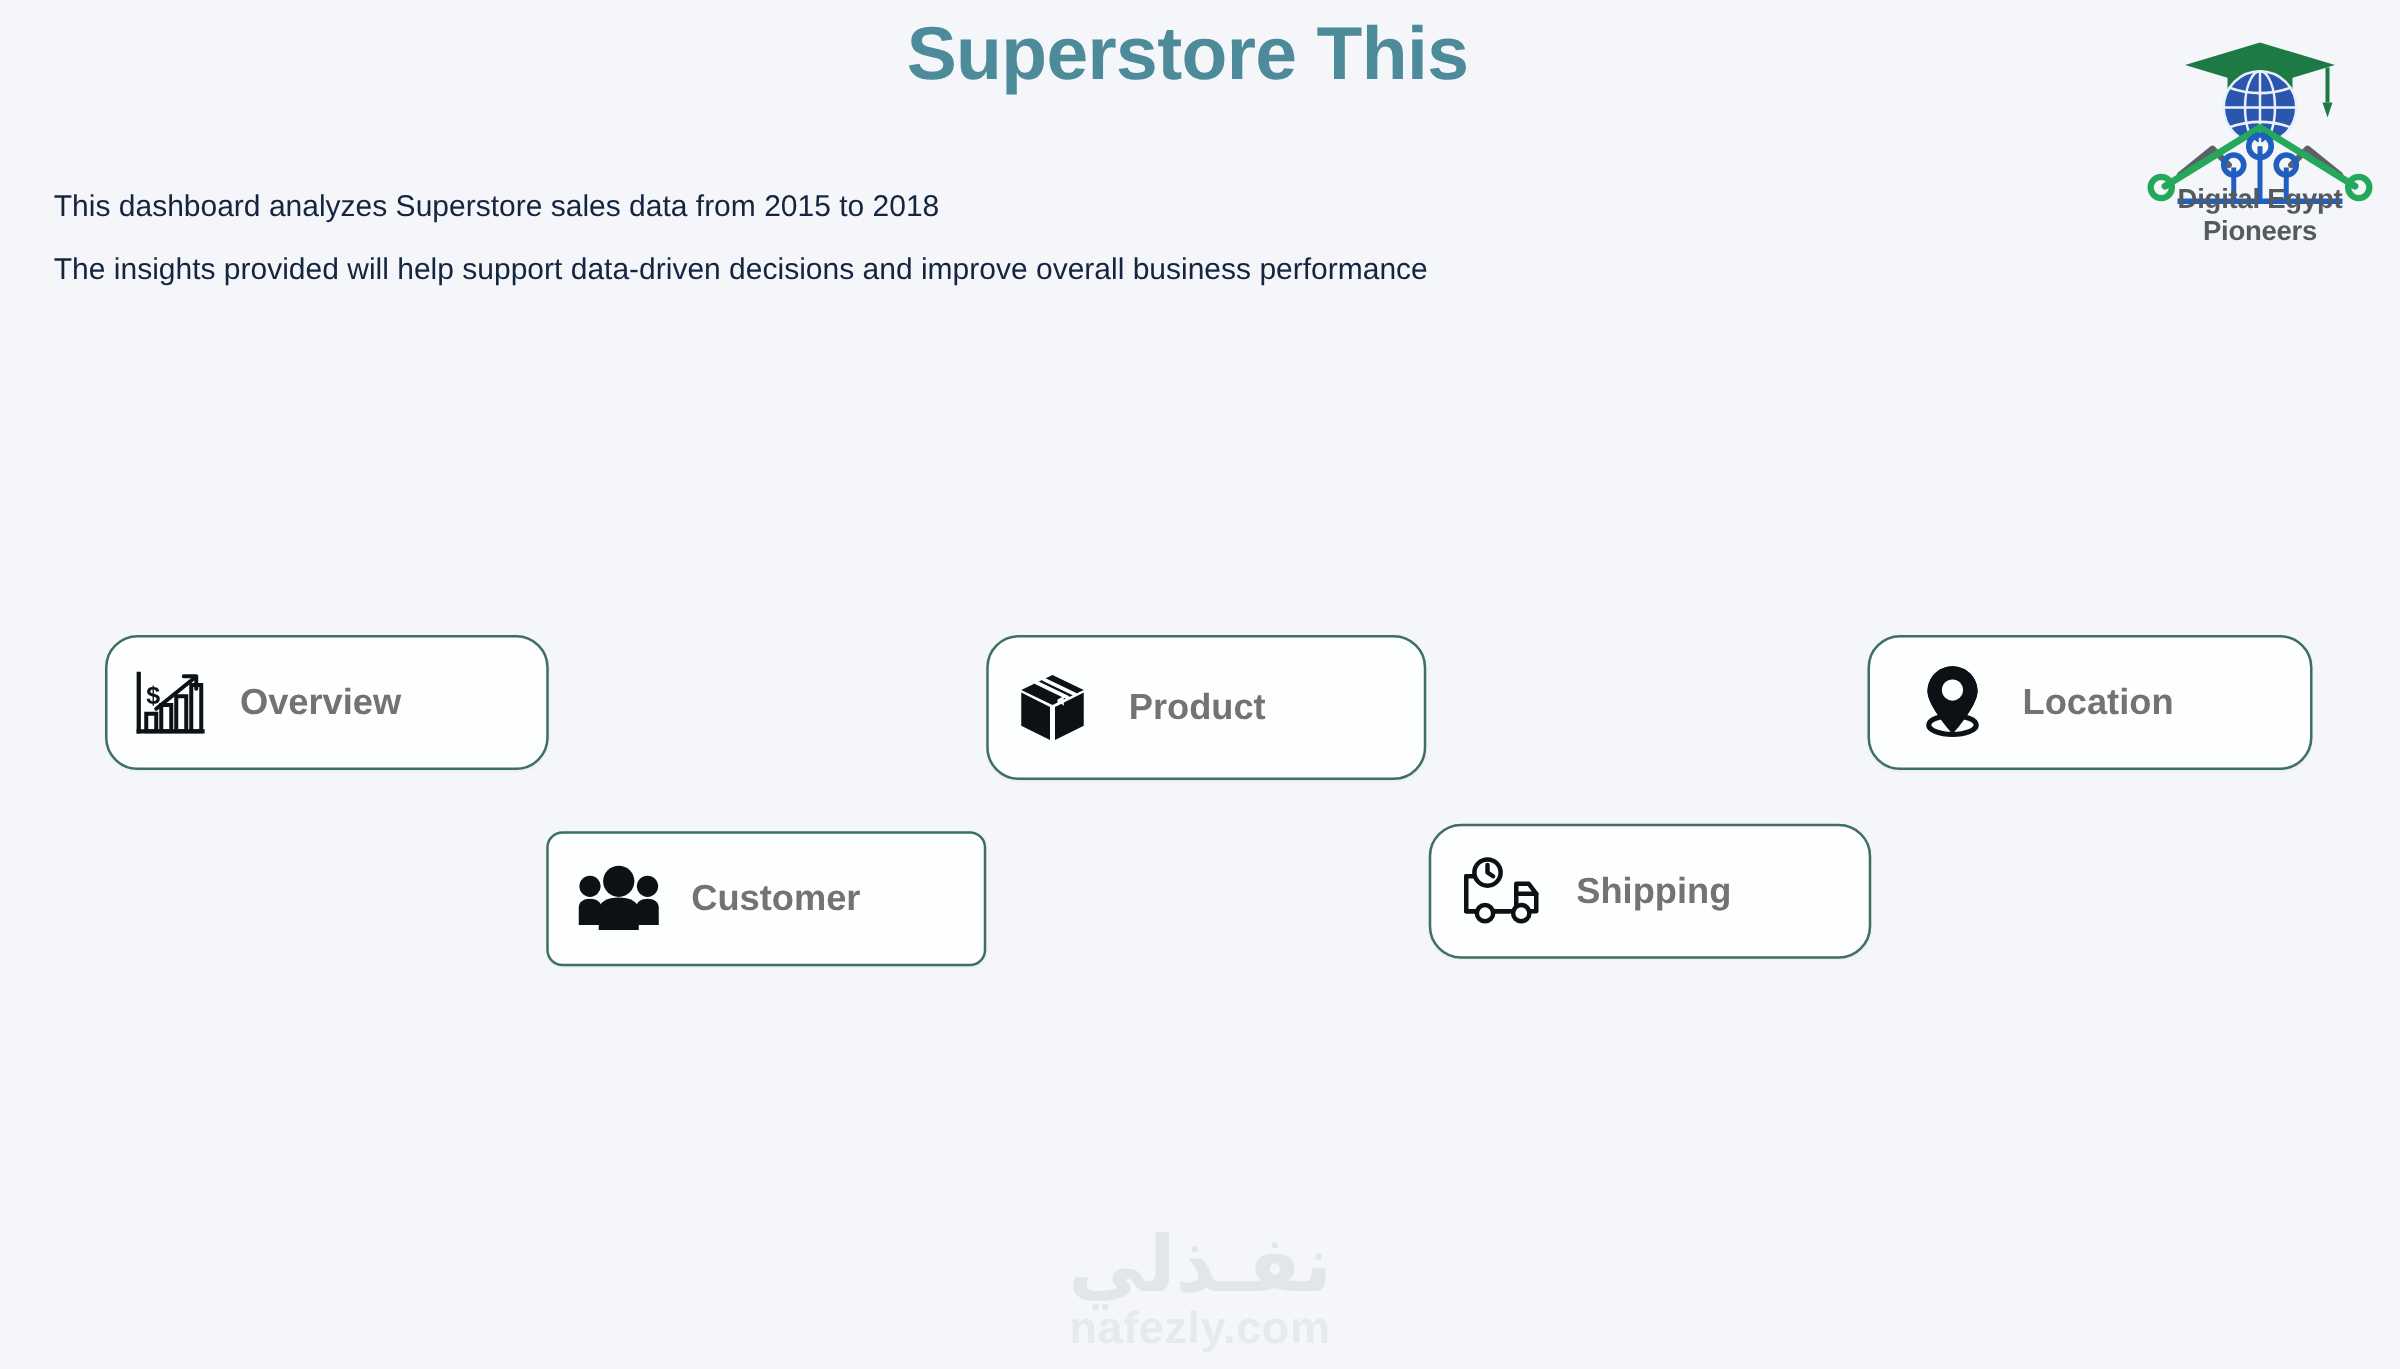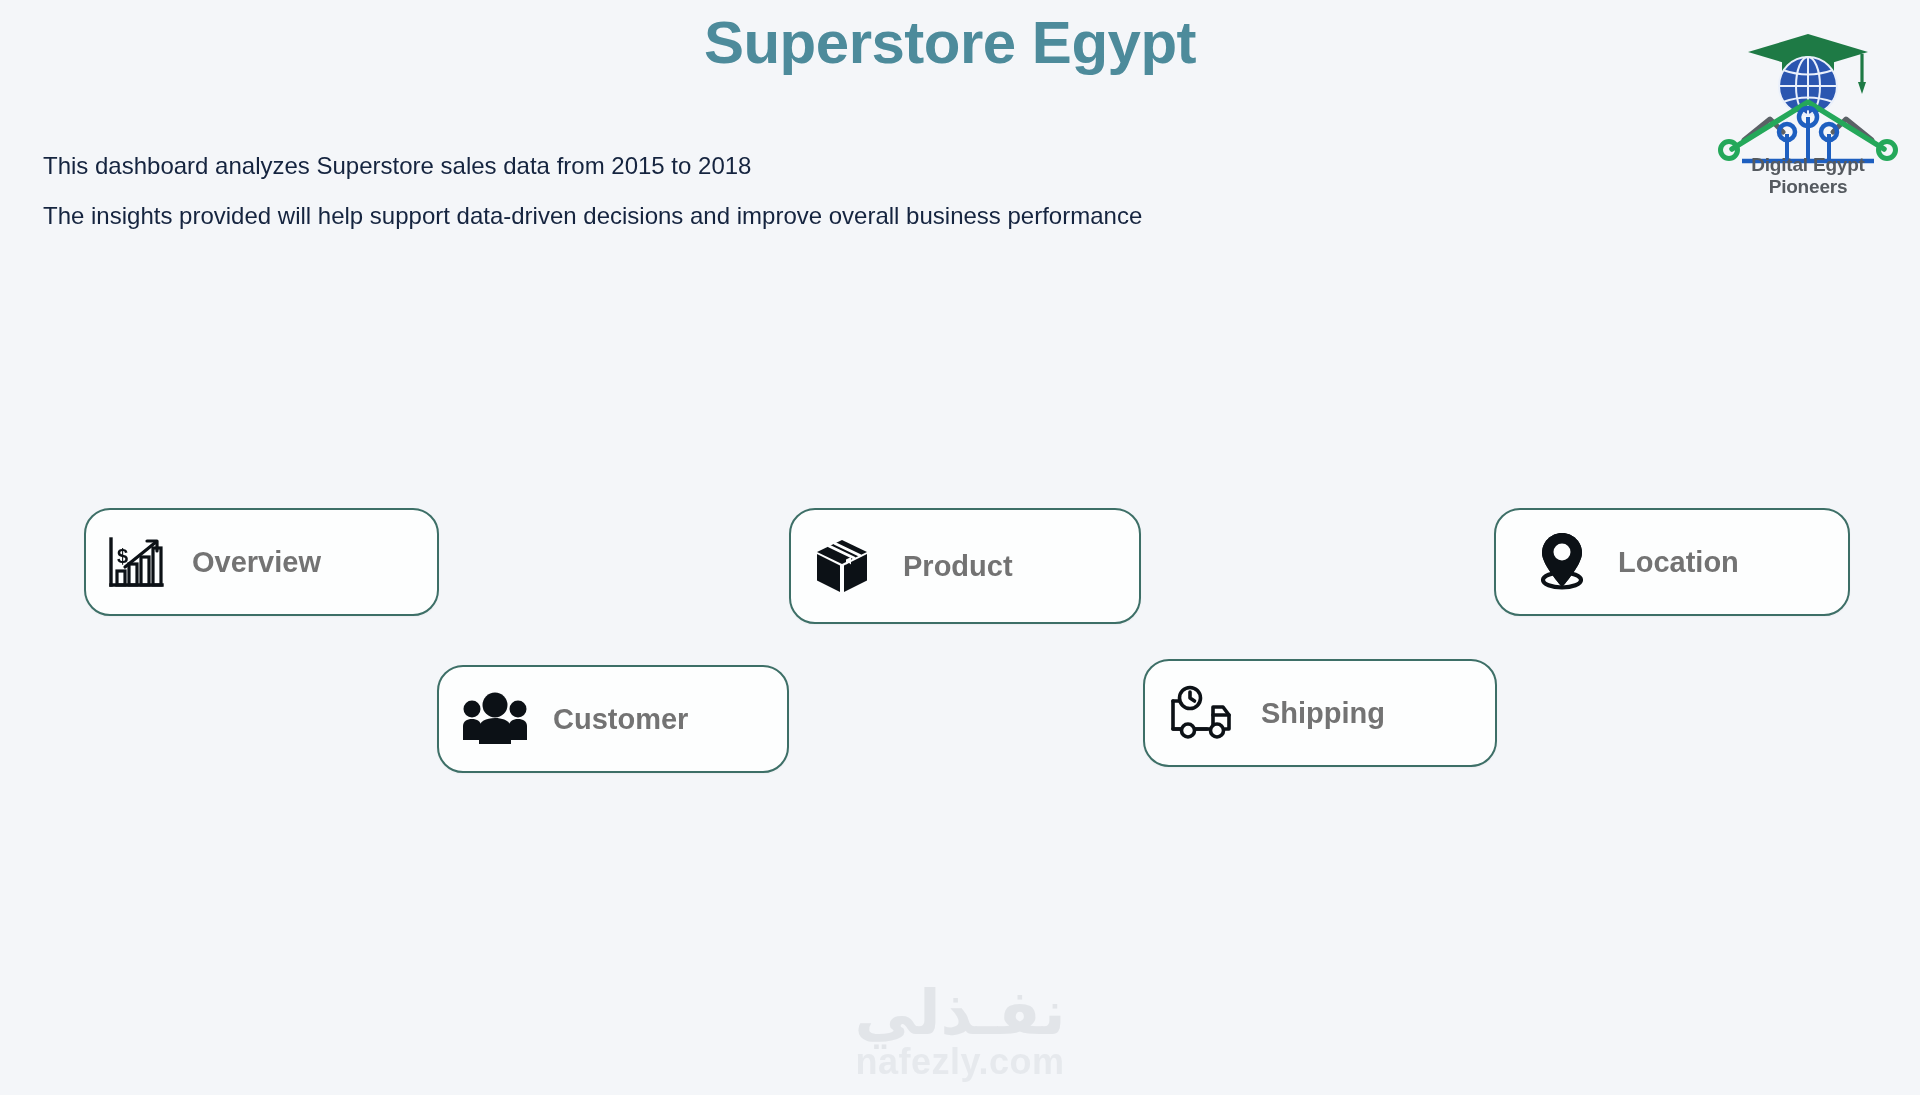--- a/index.html
+++ b/index.html
@@ -32,21 +32,21 @@
   .logo-wrap {
     position: absolute;
     right: 14px; top: 4px;
     width: 196px; height: 200px;
   }
   .logo-caption {
     position: absolute;
     left: 0; bottom: 6px;
     width: 196px;
     text-align: center;
-    font-size: 19px;
+    font-size: 22px;
     font-weight: bold;
     color: #555a60;
     letter-spacing: -0.2px;
   }
 
   
   .intro {
     position: absolute;
     left: 43px; top: 152px;
     width: 1630px;
@@ -79,21 +79,21 @@
   .card .card-label {
     font-size: 29px;
     color: #737373;
     font-weight: 600;
     white-space: nowrap;
   }
 
   #card-overview { left: 84px;   top: 508px; width: 355px; height: 108px; padding-left: 20px; }
   #card-product  { left: 789px;  top: 508px; width: 352px; height: 116px; padding-left: 22px; }
   #card-location { left: 1494px; top: 508px; width: 356px; height: 108px; padding-left: 40px; }
-  #card-customer { left: 437px;  top: 665px; width: 352px; height: 108px; padding-left: 22px; }
+  #card-customer { left: 437px;  top: 665px; width: 352px; height: 108px; padding-left: 22px; border-radius: 13px; }
   #card-shipping { left = 0; }
   #card-shipping { left: 1143px; top: 659px; width: 354px; height: 108px; padding-left: 22px; }
 
   #card-overview .card-label { margin-left: 26px; }
   #card-product  .card-label { margin-left: 32px; }
   #card-location .card-label { margin-left: 30px; }
   #card-customer .card-label { margin-left: 24px; }
   #card-shipping .card-label { margin-left: 28px; }
 
   
@@ -118,21 +118,21 @@
     font-size: 36px;
     font-weight: bold;
     color: #e6e9ed;
     line-height: 1.05;
     letter-spacing: 0.5px;
   }
 </style>
 </head>
 <body>
 
-<div class="page-title">Superstore Egypt</div>
+<div class="page-title">Superstore This</div>
 
 <div class="logo-wrap">
   <svg viewBox="0 0 196 200" width="196" height="200">
 
     <polygon points="98,30 158,48 98,66 38,48" fill="#1e7a45"></polygon>
     <path d="M72,57 L72,76 Q98,90 124,76 L124,57 L98,66 Z" fill="#1e7a45"></path>
     <line x1="152" y1="50" x2="152" y2="78" stroke="#1e7a45" stroke-width="3.2"></line>
     <polygon points="148,78 156,78 152,90" fill="#1e7a45"></polygon>
 
     <circle cx="98" cy="82" r="29" fill="#2b56b0"></circle>

